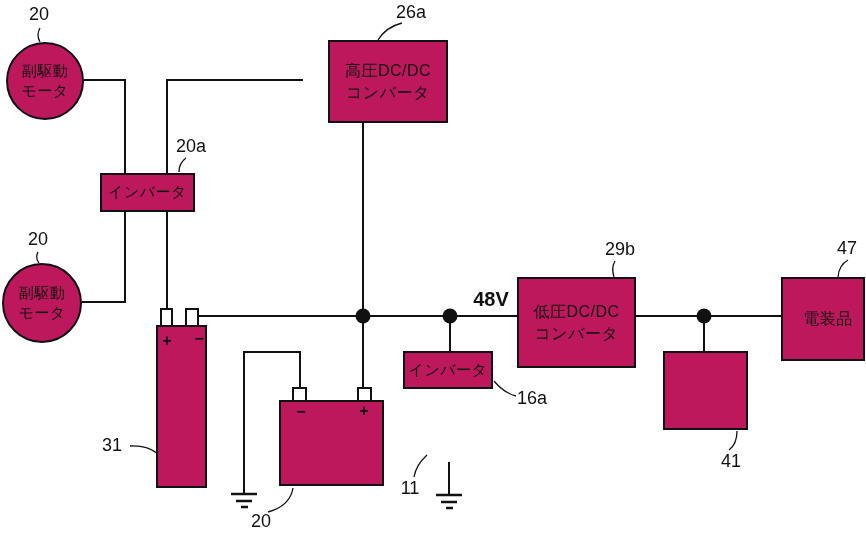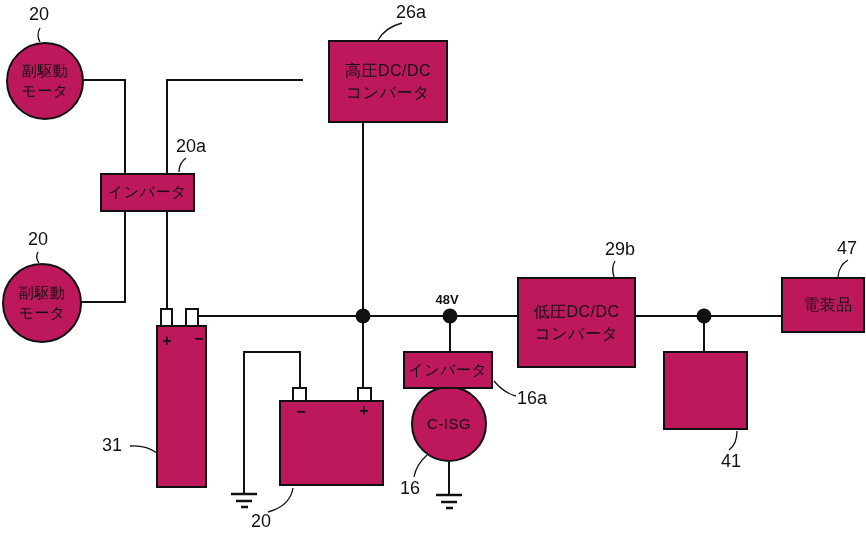--- a/index.html
+++ b/index.html
@@ -14,21 +14,21 @@
     text-align:center; z-index:3;
   }
   .round { border-radius:50%; z-index:2; }
   .tab { position:absolute; box-sizing:border-box; border:2px solid #111111; background:#ffffff; z-index:4; }
   .comp-label { white-space:pre-line; font-size:15px; line-height:1.35; letter-spacing:0.5px; }
   .comp-label.big { font-size:16px; }
   .ref {
     position:absolute; z-index:5; font-size:18px; transform:translate(-50%,-50%);
     white-space:nowrap;
   }
-  .volt { position:absolute; z-index:5; font-size:13px; font-weight:bold; transform:translate(-50%,-50%); }
+  .volt { position:absolute; z-index:5; font-size:20px; font-weight:bold; transform:translate(-50%,-50%);margin-left:44px; }
   .sign { position:absolute; z-index:5; font-size:16px; font-weight:bold; transform:translate(-50%,-50%); }
 </style>
 </head>
 <body>
 
 <div class="canvas">
 
   <svg class="wires" width="866" height="535" viewBox="0 0 866 535">
 
     <path d="M84,80 H125 V302 H82" fill="none" stroke="#111" stroke-width="2"></path>
@@ -74,39 +74,36 @@
   <div class="node round" style="left:6px; top:42px; width:78px; height:78px;">
     <span class="comp-label">副駆動
 モータ</span>
   </div>
 
   <div class="node round" style="left:2px; top:263px; width:80px; height:80px;">
     <span class="comp-label">副駆動
 モータ</span>
   </div>
 
-  <div class="node round" style="left:411px; top:386px; width:76px; height:76px;">
-    <span class="comp-label">C-ISG</span>
-  </div>
 
   <div class="node" style="left:100px; top:173px; width:95px; height:39px;">
     <span class="comp-label">インバータ</span>
   </div>
 
   <div class="node" style="left:303px; top:40px; width:120px; height:83px;margin-left:25px;">
     <span class="comp-label big">高圧DC/DC
 コンバータ</span>
   </div>
 
   <div class="node" style="left:517px; top:277px; width:119px; height:91px;">
     <span class="comp-label big">低圧DC/DC
 コンバータ</span>
   </div>
 
-  <div class="node" style="left:781px; top:277px; width:84px; height:56px;padding-left:10px;">
+  <div class="node" style="left:781px; top:277px; width:84px; height:84px;padding-left:10px;">
     <span class="comp-label big">電装品</span>
   </div>
 
   <div class="node" style="left:403px; top:351px; width:90px; height:38px;">
     <span class="comp-label">インバータ</span>
   </div>
 
   <div class="node" style="left:663px; top:351px; width:85px; height:79px;"></div>
 
   <div class="node" style="left:156px; top:325px; width:51px; height:163px;"></div>
@@ -124,17 +121,17 @@
   <span class="volt" style="left:447px; top:299px;">48V</span>
 
   <span class="ref" style="left:39px;  top:14px;">20</span>
   <span class="ref" style="left:38px;  top:239px;">20</span>
   <span class="ref" style="left:191px; top:146px;">20a</span>
   <span class="ref" style="left:411px; top:12px;text-align:right;">26a</span>
   <span class="ref" style="left:620px; top:249px;">29b</span>
   <span class="ref" style="left:847px; top:248px;">47</span>
   <span class="ref" style="left:112px; top:445px;">31</span>
   <span class="ref" style="left:261px; top:521px;">20</span>
-  <span class="ref" style="left:410px; top:488px;">16</span>
+  <span class="ref" style="left:410px; top:488px;">11</span>
   <span class="ref" style="left:532px; top:398px;">16a</span>
   <span class="ref" style="left:731px; top:461px;">41</span>
 
 </div>
 
 </body></html>

